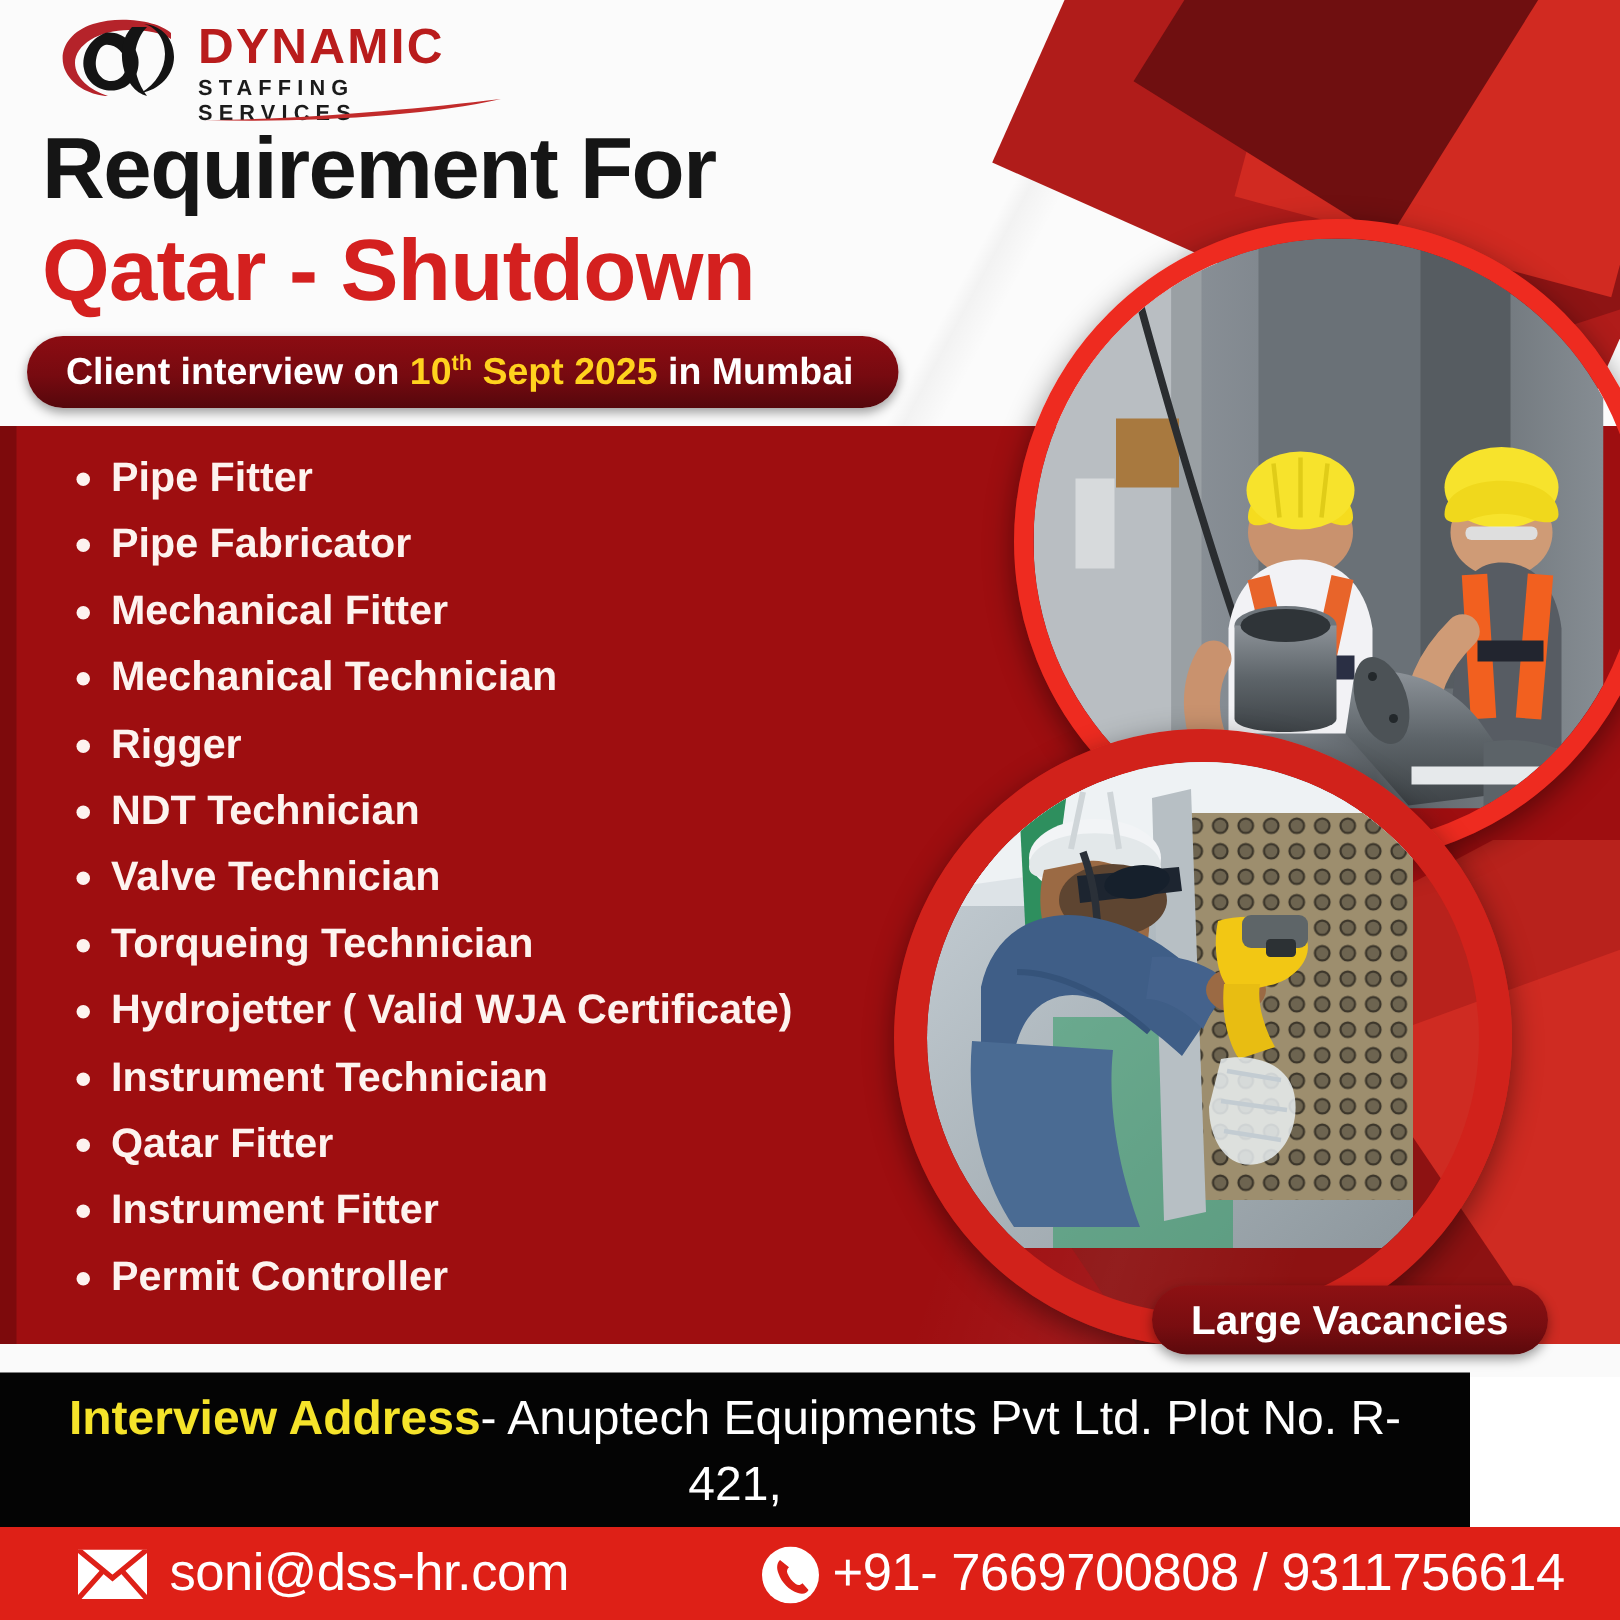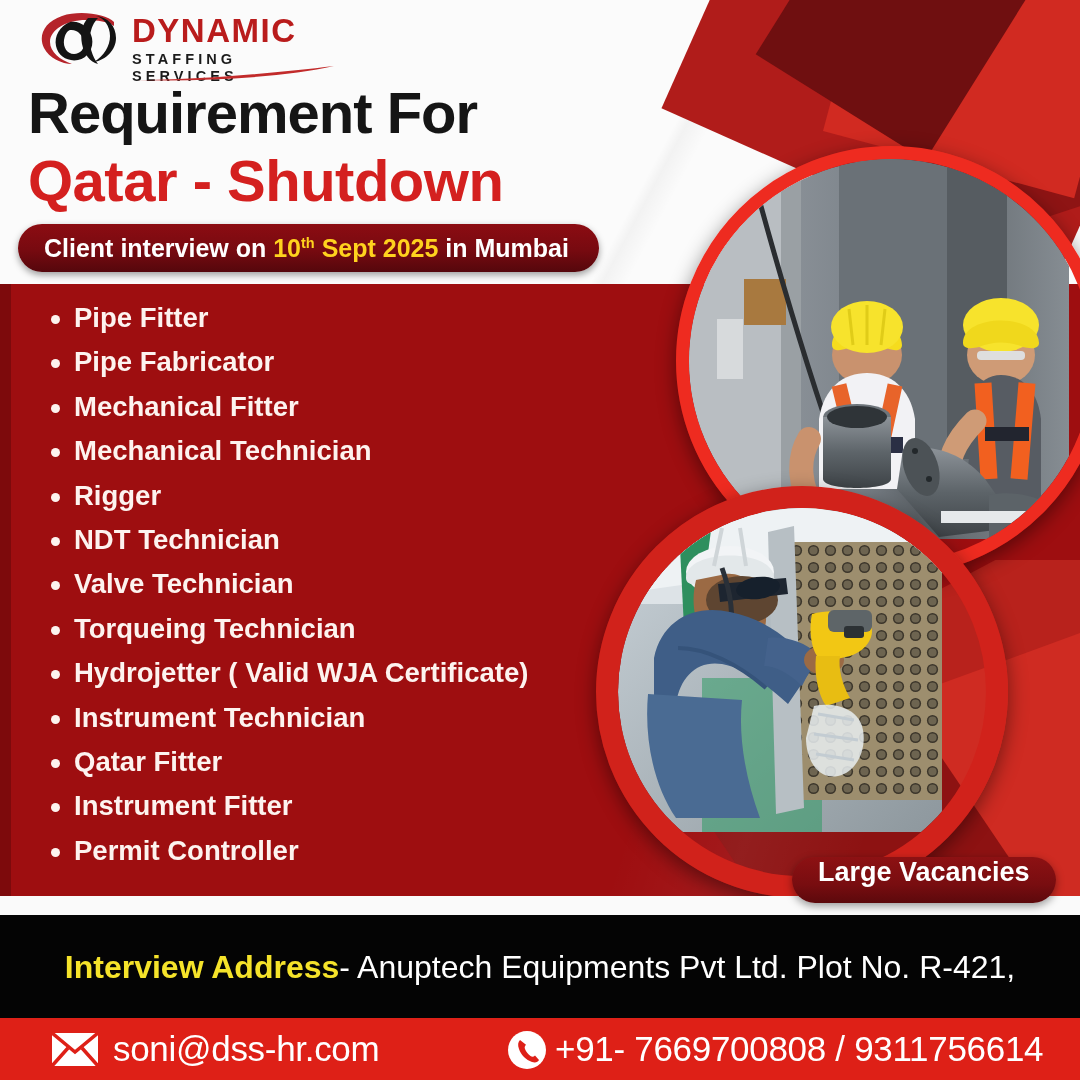--- a/index.html
+++ b/index.html
@@ -227,24 +227,25 @@
   .photo-inner {
     position: absolute;
     inset: 0;
     border-radius: 50%;
     overflow: hidden;
   }
 
   
   .vac-badge {
     position: absolute;
-    left: 792px; top: 857px;
+    left: 768px; top: 857px;
     height: 46px;
     padding: 0 26px;
     display: flex;
+    align-items: center;
     border-radius: 24px;
     background: linear-gradient(180deg, #8d1113 0%, #780d10 60%, #5c090c 100%);
     box-shadow: 0 3px 8px rgba(0,0,0,0.4);
     z-index: 6;
   }
   .vac-badge span {
     font-size: 27px;
     font-weight: bold;
     color: #ffffff;
     white-space: nowrap;
@@ -253,21 +254,21 @@
   
   .white-gap {
     position: absolute;
     left: 0; top: 896px;
     width: 1080px; height: 22px;
     background: #fafafa;
   }
   .addr-bar {
     position: absolute;
     left: 0; top: 915px;
-    width: 1080px; height: 103px;
+    width: 980px; height: 103px;
     background: #040404;
     display: flex;
     align-items: center;
     justify-content: center;
   }
   .addr-text {
     text-align: center;
     font-size: 32px;
     color: #ffffff;
     line-height: 44px;

